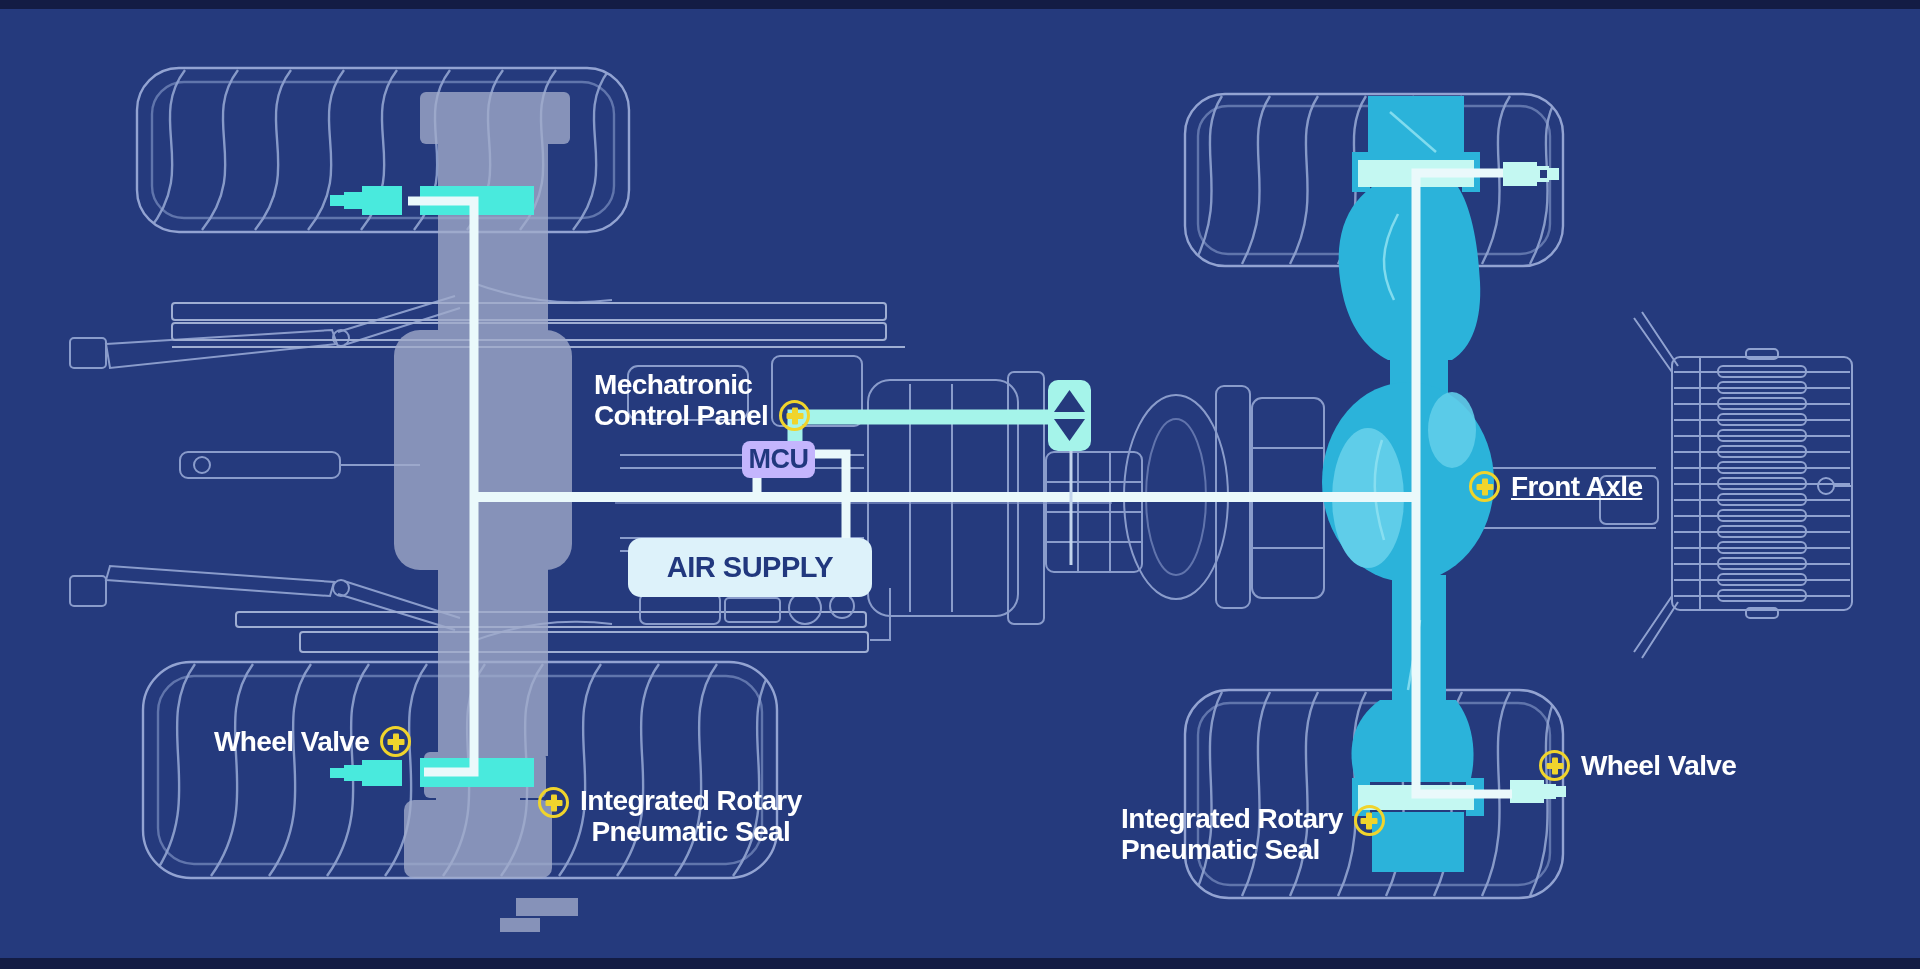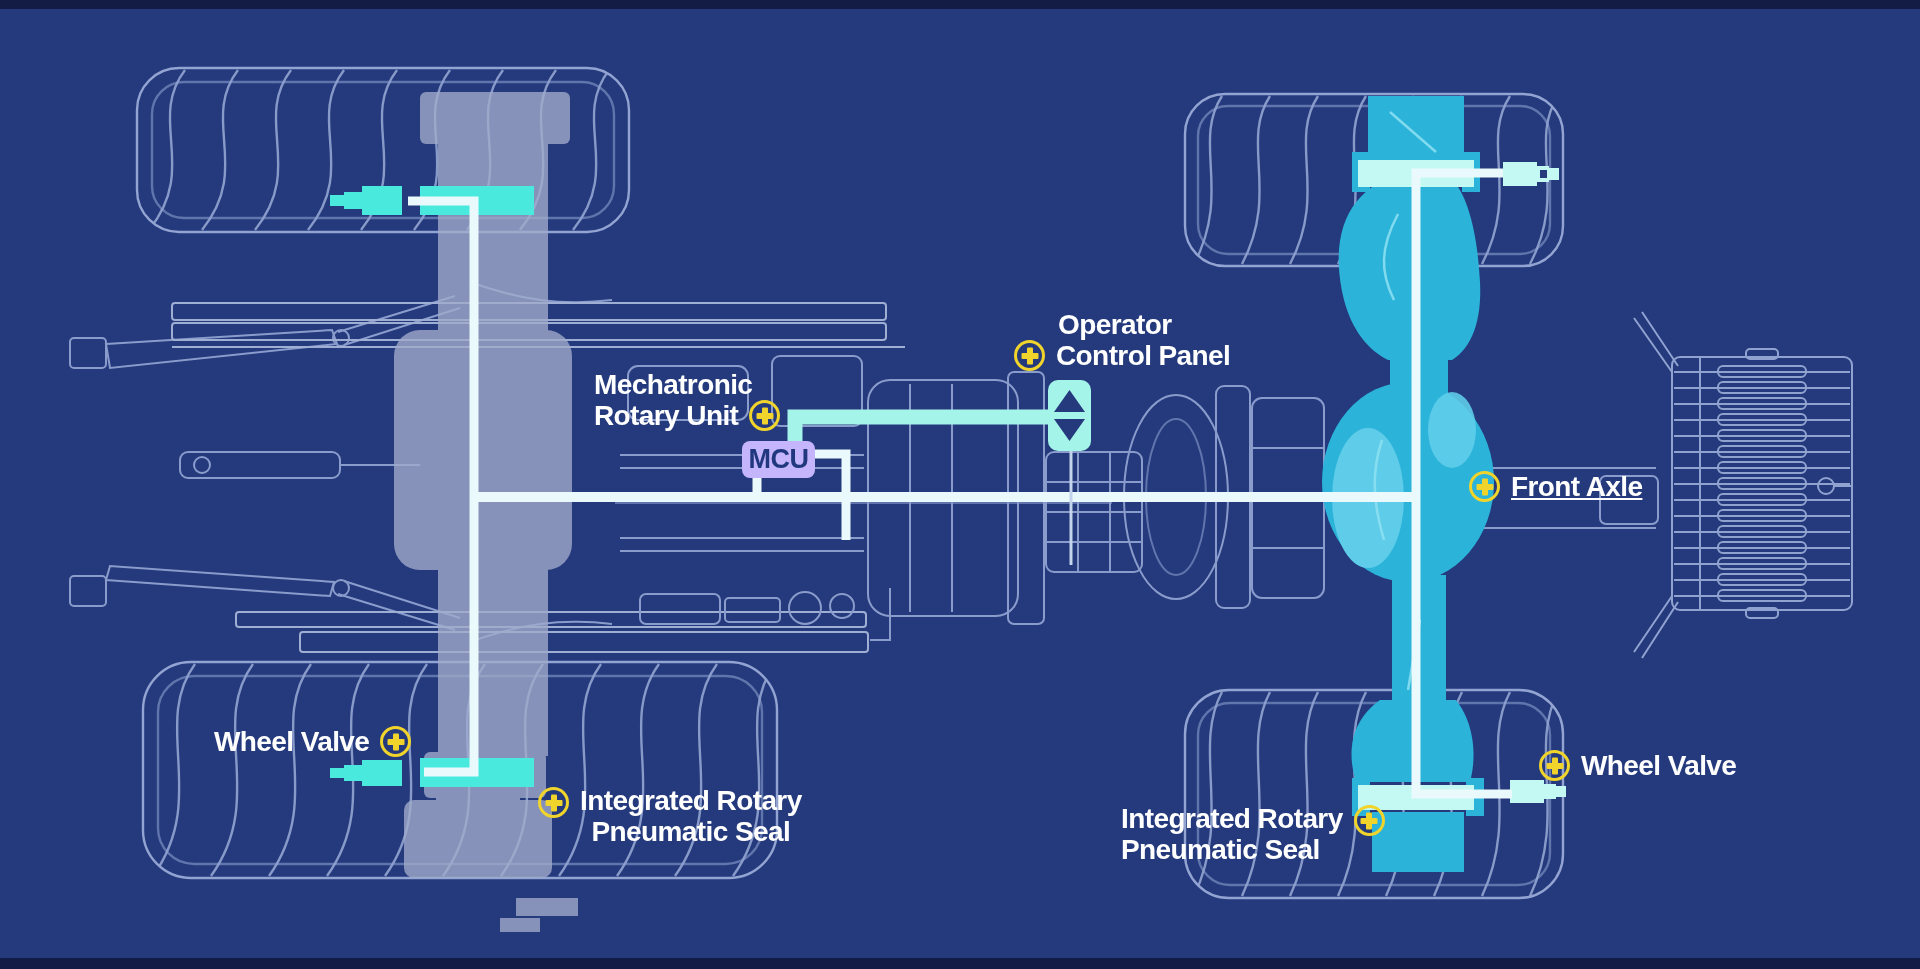--- a/index.html
+++ b/index.html
@@ -288,32 +288,25 @@
   <g>
     <rect x="1048" y="380" width="43" height="71" rx="10" fill="#a5f4ea"></rect>
     <polygon points="1069.5,390 1054,412 1085,412" fill="#253a7d"></polygon>
     <polygon points="1054,419 1085,419 1069.5,441" fill="#253a7d"></polygon>
   </g>
 </svg>
 
 <div class="lbl col" style="left:594px;top:369px;">
   <span>Mechatronic</span>
   <span class="row">
-    <span>Rotary Unit</span>
+    <span>Control Panel</span>
     <span class="plus-icon ml"></span>
   </span>
 </div>
 
-<div class="lbl col" style="left:1014px;top:309px;">
-  <span style="margin-left:44px;">Operator</span>
-  <span class="row">
-    <span class="plus-icon"></span>
-    <span class="ml">Control Panel</span>
-  </span>
-</div>
 
 <div class="lbl row" style="left:1469px;top:471px;text-decoration:underline;">
   <span class="plus-icon"></span>
   <span class="ml">Front Axle</span>
 </div>
 
 <div class="lbl row" style="left:214px;top:726px;">
   <span>Wheel Valve</span>
   <span class="plus-icon ml"></span>
 </div>
@@ -335,17 +328,20 @@
 </div>
 
 <div class="lbl row" style="left:1539px;top:750px;">
   <span class="plus-icon"></span>
   <span class="ml">Wheel Valve</span>
 </div>
 
 <div class="mcu-box">
   <span>MCU</span>
 </div>
+<div class="air-box">
+  <span>AIR SUPPLY</span>
+</div>
 
 <div class="edge-bar top"></div>
 <div class="edge-bar bottom"></div>
 
 </div>
 
 </body></html>

